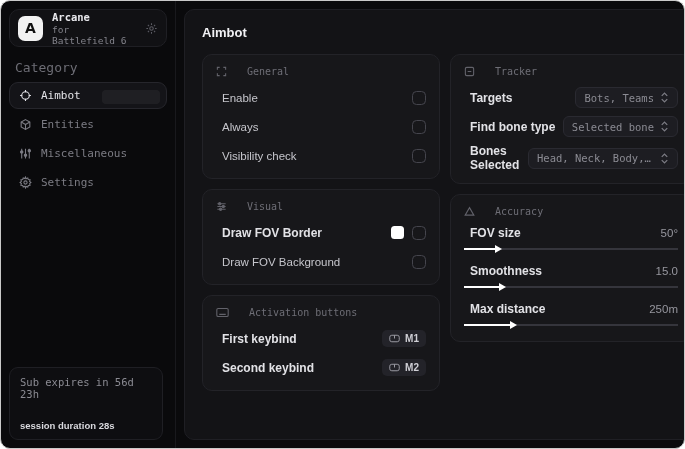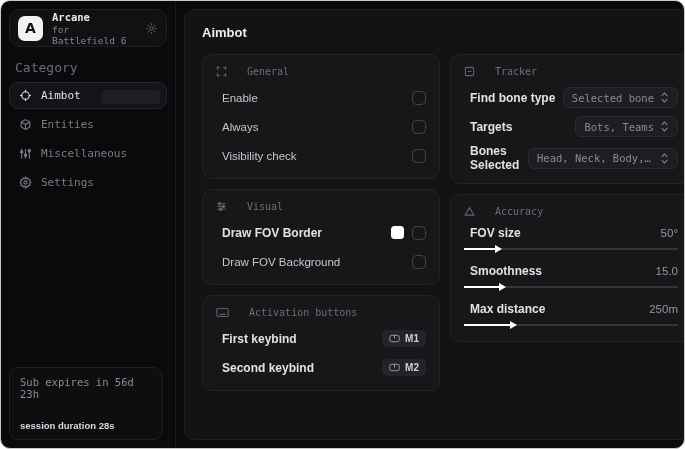--- a/index.html
+++ b/index.html
@@ -227,42 +227,42 @@
             <div class="card-head">
               <span class="ci">
                 <svg width="11" height="11" viewBox="0 0 24 24" fill="none" stroke="currentColor" stroke-width="2.4">
                     <rect x="3" y="3" width="18" height="18" rx="3"></rect>
                     <path d="M8 12h8"></path>
                   </svg>
               </span>
               <span>Tracker</span>
             </div>
             <div class="row">
+              <span class="row-label strong">Targets</span>
+              <span class="select-pill">
+                <span class="val">Bots, Teams</span>
+                <span class="si">
+                  <svg width="9" height="11" viewBox="0 0 16 20" fill="none" stroke="currentColor" stroke-width="2.4">
+                      <path d="M3 7l5-5 5 5M3 13l5 5 5-5"></path>
+                    </svg>
+                </span>
+              </span>
+            </div>
+            <div class="row">
               <span class="row-label strong">Find bone type</span>
               <span class="select-pill">
                 <span class="val">Selected bone</span>
                 <span class="si">
                   <svg width="9" height="11" viewBox="0 0 16 20" fill="none" stroke="currentColor" stroke-width="2.4">
                       <path d="M3 7l5-5 5 5M3 13l5 5 5-5"></path>
                     </svg>
                 </span>
               </span>
             </div>
             <div class="row">
-              <span class="row-label strong">Targets</span>
-              <span class="select-pill">
-                <span class="val">Bots, Teams</span>
-                <span class="si">
-                  <svg width="9" height="11" viewBox="0 0 16 20" fill="none" stroke="currentColor" stroke-width="2.4">
-                      <path d="M3 7l5-5 5 5M3 13l5 5 5-5"></path>
-                    </svg>
-                </span>
-              </span>
-            </div>
-            <div class="row">
               <span class="row-label strong">Bones Selected</span>
               <span class="select-pill" style="max-width:150px;">
                 <span class="val">Head, Neck, Body, Pe..</span>
                 <span class="si">
                   <svg width="9" height="11" viewBox="0 0 16 20" fill="none" stroke="currentColor" stroke-width="2.4">
                       <path d="M3 7l5-5 5 5M3 13l5 5 5-5"></path>
                     </svg>
                 </span>
               </span>
             </div>

